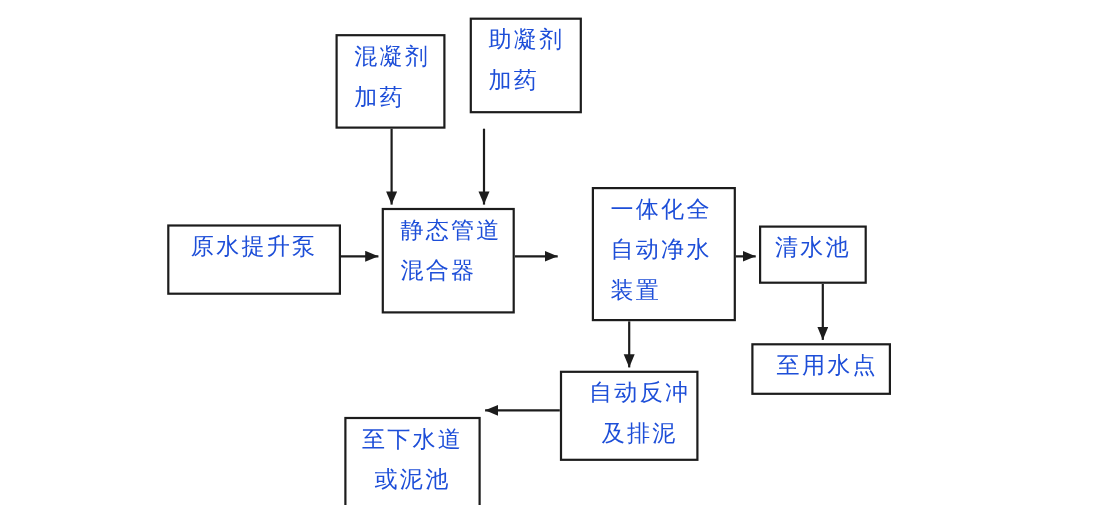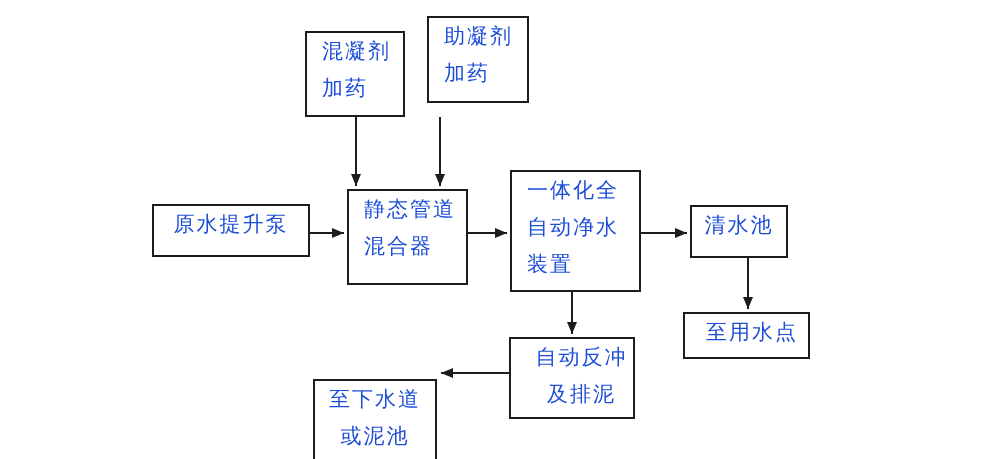--- a/index.html
+++ b/index.html
@@ -45,23 +45,23 @@
     align-items: center;
     text-align: center;
   }
   .node span {
     display: block;
     white-space: nowrap;
   }
   
   .n-coagulant      { left: 305px; top: 31px;  width: 100px; height: 86px;  }
   .n-coagulant-aid  { left: 427px; top: 16px;  width: 102px; height: 87px;  }
-  .n-raw-pump       { left: 152px; top: 204px; width: 158px; height: 53px;  }
+  .n-raw-pump       { left: 152px; top: 204px; width: 158px; height: 64px;  }
   .n-mixer          { left: 347px; top: 189px; width: 121px; height: 96px;  }
-  .n-purifier       { left: 510px; top: 170px; width: 131px; height: 122px; }
+  .n-purifier       { left: 538px; top: 170px; width: 131px; height: 122px; }
   .n-clear-tank     { left: 690px; top: 205px; width: 98px; height: 53px;  }
   .n-use-point      { left: 683px; top: 312px; width: 127px; height: 47px; padding-left: 11px;  }
   .n-backwash       { left: 509px; top: 337px; width: 126px; height: 82px; padding-left: 19px;  }
   .n-sewer          { left: 313px; top: 335px; width: 124px; height: 90px; margin-top: 44px;  }
 </style>
 </head>
 <body>
 
 <div class="canvas">
 

